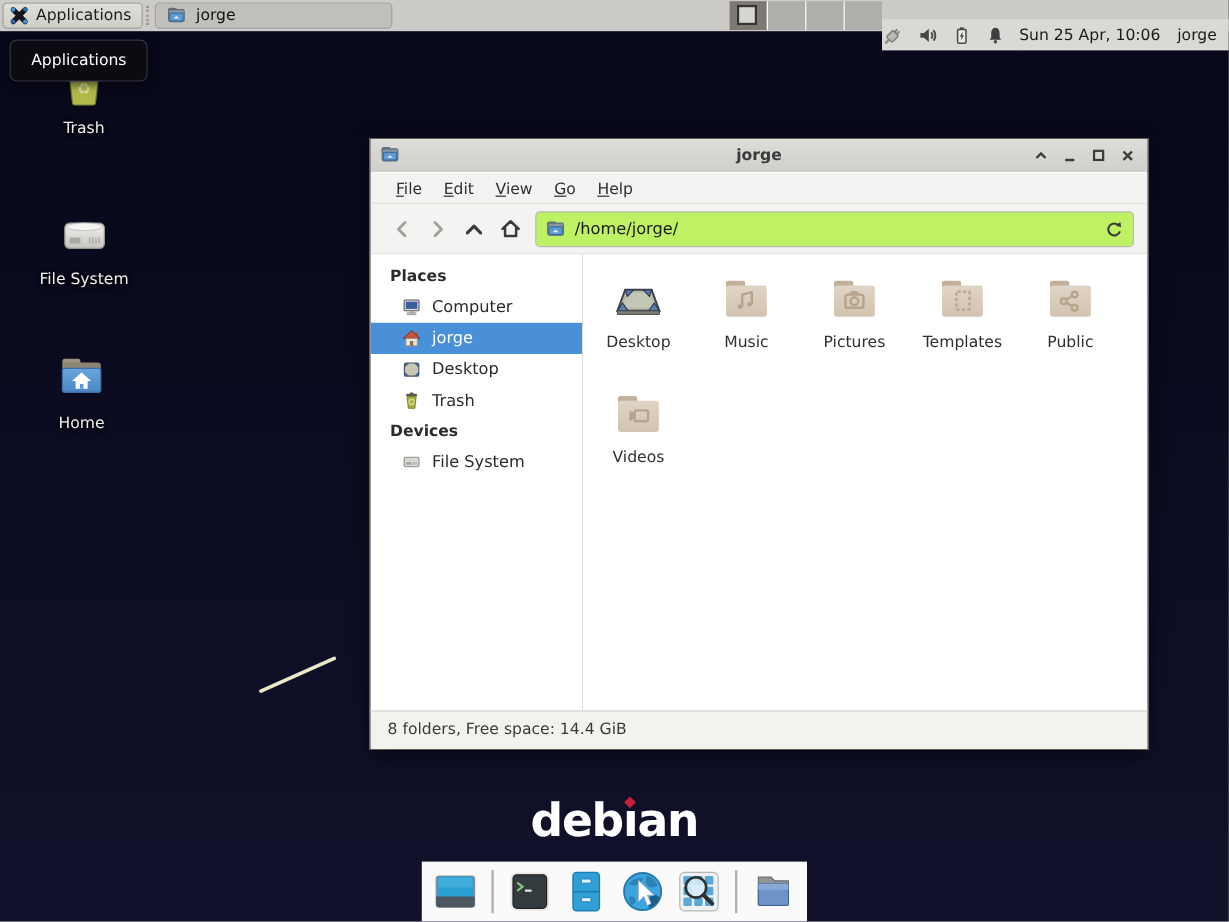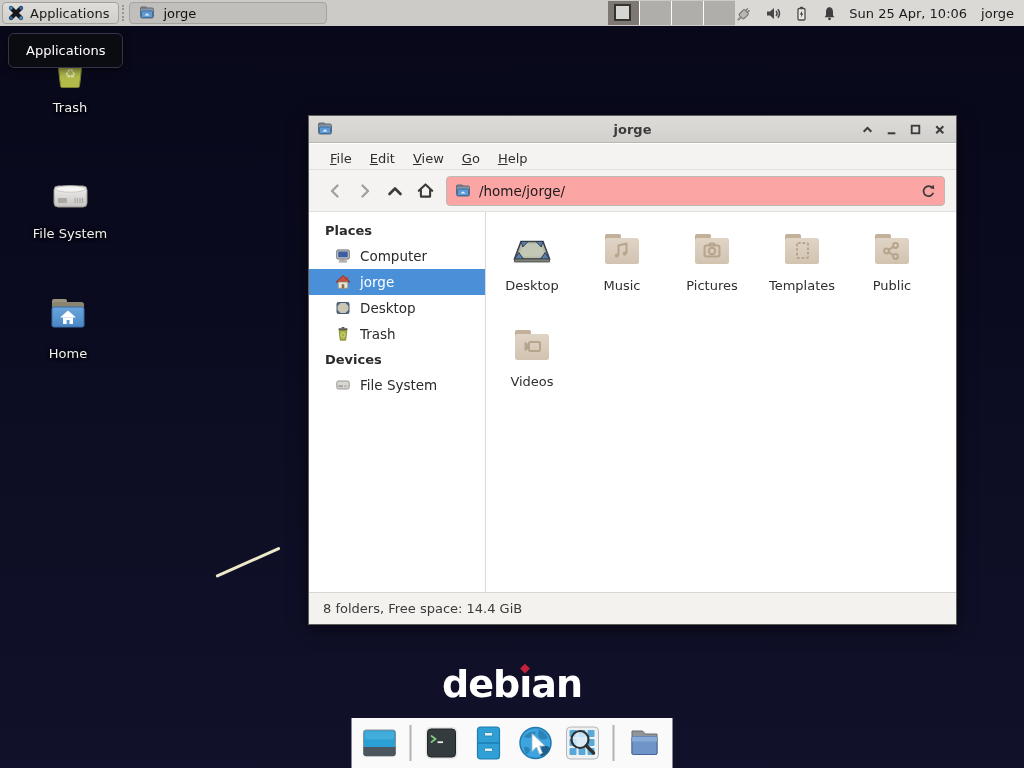--- a/index.html
+++ b/index.html
@@ -22,21 +22,21 @@
   .panel-handle { width:4px; height:16px; margin:0 3px; border-left:2px dotted #98968f; }
   .task-button { width:198px; height:22px; display:flex; align-items:center; gap:8px;
     padding:0 9px; background:#c1bfbb; border:1px solid #a5a39f; border-radius:4px;
     font-size:13px; color:#111; }
   .ws-switcher { position:absolute; left:608px; top:1px; height:24px; width:127px;
     display:flex; }
   .ws-cell { flex:1; background:#b0aeaa; border-left:1px solid #fbfbfa; position:relative; }
   .ws-cell:first-child { border-left:none; background:#7d7871; }
   .ws-mini { position:absolute; left:6px; top:3px; width:17px; height:17px;
     background:#d8d6d2; border:2px solid #33332f; }
-  .panel-right { position:absolute; right:0; top:0; height:26px; display:flex;
+  .panel-right { position:absolute; right:0; top:16px; height:26px; display:flex;
     align-items:center; gap:11px; padding-right:10px; background:#dbd9d5; }
   .tray { display:flex; align-items:center; gap:11px; }
   .clock { font-size:13px; color:#1b1b1b; white-space:nowrap; }
   .panel-user { font-size:13px; color:#1b1b1b; margin-left:3px; }
 
   
   .tooltip { position:absolute; left:8px; top:33px; z-index:60;
     background:#0b0b12; border:1px solid #34344a; border-radius:6px;
     padding:9px 17px; color:#fff; font-size:13px; box-shadow:0 2px 8px rgba(0,0,0,.6); }
 
@@ -68,21 +68,21 @@
   .win-btn { width:13px; height:13px; }
   .menubar { position:absolute; top:28px; left:0; right:0; height:26px;
     background:#f4f3f1; border-bottom:1px solid #e2e0dc;
     display:flex; align-items:flex-end; padding-left:12px; }
   .menu-item { display:inline-block; padding:3px 9px; font-size:13px; color:#2e2e2e; }
   .menu-item::first-letter { text-decoration:underline; }
   .toolbar { position:absolute; top:54px; left:0; right:0; height:42px;
     background:#f4f3f1; border-bottom:1px solid #e2e0dc;
     display:flex; align-items:center; padding:0 11px; }
   .nav-btn { width:30px; height:30px; display:flex; align-items:center; justify-content:center; }
-  .pathbar { flex:1; height:30px; margin-left:6px; background:#fca5a5;
+  .pathbar { flex:1; height:30px; margin-left:6px; background:#bef264;
     border:1px solid #bcbab6; border-radius:4px;
     display:flex; align-items:center; padding:0 8px; gap:8px; }
   .path-text { flex:1; font-size:13.5px; color:#1b1b1b; }
   .win-body { position:absolute; top:96px; bottom:30px; left:0; right:0; display:flex; }
   .sidebar { width:177px; background:#fff; border-right:1px solid #dcdad6;
     padding-top:6px; }
   .sb-header { font-weight:bold; font-size:13px; color:#2b2b2b; padding:5px 0 5px 16px; }
   .sb-item { height:26px; display:flex; align-items:center; gap:9px;
     padding-left:26px; font-size:13.5px; color:#2b2b2b; }
   .sb-item svg { width:16px; height:16px; flex:0 0 16px; }

